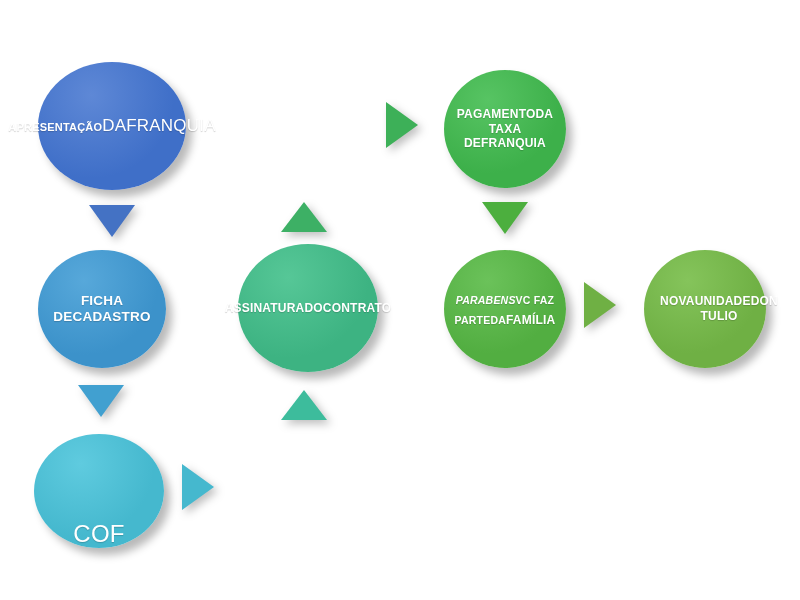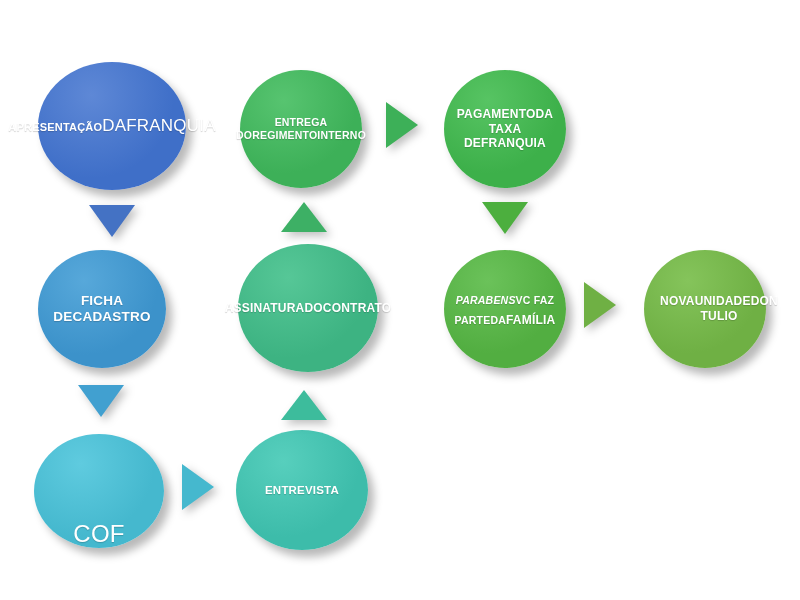--- a/index.html
+++ b/index.html
@@ -59,44 +59,38 @@
   .arrow.up{border-left:23px solid transparent;border-right:23px solid transparent;}
   .arrow.right{border-top:23px solid transparent;border-bottom:23px solid transparent;}
 </style>
 </head>
 <body>
 
 <div id="stage">
     <div class="node t-apre" style="left: 38px; top: 50px; width: 148px; height: 128px; background: radial-gradient(circle at 36% 26%, rgb(94, 136, 214) 0%, rgb(63, 111, 200) 62%, rgb(63, 111, 200) 100%);">
       <div class="label lines"><span class="l1">APRESENTAÇÃO</span><span class="l2">DA</span><span class="l3">FRANQUIA</span></div>
     </div>
-    <div class="node t-entrega" style="left: 240px; top: 58px; width: 122px; height: 118px; background: radial-gradient(circle at 36% 26%, rgb(87, 196, 112) 0%, rgb(61, 176, 88) 62%, rgb(61, 176, 88) 100%);">
-      <div class="label lines"><span class="l1">ENTREGA  DO</span><span class="l2">REGIMENTO</span><span class="l3">INTERNO</span></div>
-    </div>
     <div class="node t-pagto" style="left: 444px; top: 58px; width: 122px; height: 118px; background: radial-gradient(circle at 36% 26%, rgb(87, 196, 99) 0%, rgb(61, 176, 74) 62%, rgb(61, 176, 74) 100%);">
       <div class="label lines"><span class="l1">PAGAMENTO</span><span class="l2">DA TAXA  DE</span><span class="l3">FRANQUIA</span></div>
     </div>
     <div class="node t-ficha" style="left: 38px; top: 238px; width: 128px; height: 118px; background: radial-gradient(circle at 36% 26%, rgb(87, 168, 218) 0%, rgb(60, 146, 202) 62%, rgb(60, 146, 202) 100%);">
       <div class="label lines"><span class="l1">FICHA DE</span><span class="l2">CADASTRO</span></div>
     </div>
     <div class="node t-assin" style="left: 238px; top: 232px; width: 140px; height: 128px; background: radial-gradient(circle at 36% 26%, rgb(86, 199, 151) 0%, rgb(61, 179, 130) 62%, rgb(61, 179, 130) 100%);">
       <div class="label lines"><span class="l1">ASSINATURA</span><span class="l2">DO</span><span class="l3">CONTRATO</span></div>
     </div>
     <div class="node t-parab" style="left: 444px; top: 238px; width: 122px; height: 118px; background: radial-gradient(circle at 36% 26%, rgb(107, 194, 90) 0%, rgb(82, 174, 65) 62%, rgb(82, 174, 65) 100%);">
       <div class="label lines"><span class="l1">PARABENS</span><span class="l2">VC FAZ PARTE</span><span class="l3">DA</span><span class="l4">FAMÍLIA</span></div>
     </div>
     <div class="node t-nova" style="left: 644px; top: 238px; width: 122px; height: 118px; background: radial-gradient(circle at 36% 26%, rgb(133, 196, 91) 0%, rgb(111, 176, 68) 62%, rgb(111, 176, 68) 100%);">
       <div class="label lines"><span class="l1">NOVA</span><span class="l2">UNIDADE</span><span class="l3">DON TULIO</span></div>
     </div>
     <div class="node t-cof" style="left: 34px; top: 422px; width: 130px; height: 114px; background: radial-gradient(circle at 36% 26%, rgb(95, 203, 223) 0%, rgb(69, 184, 206) 62%, rgb(69, 184, 206) 100%); align-items: flex-end;">
       <div class="label lines"><span class="l1">COF</span></div>
     </div>
-    <div class="node t-entrev" style="left: 236px; top: 418px; width: 132px; height: 120px; background: radial-gradient(circle at 36% 26%, rgb(87, 207, 189) 0%, rgb(61, 188, 170) 62%, rgb(61, 188, 170) 100%);">
-      <div class="label lines"><span class="l1">ENTREVISTA</span></div>
-    </div>
     <div class="arrow down" style="left: 89px; top: 193px; border-top: 32px solid rgb(68, 114, 196);"></div>
     <div class="arrow down" style="left: 78px; top: 373px; border-top: 32px solid rgb(65, 160, 208);"></div>
     <div class="arrow right" style="left: 182px; top: 452px; border-left: 32px solid rgb(69, 184, 206);"></div>
     <div class="arrow up" style="left: 281px; top: 378px; border-bottom: 30px solid rgb(61, 188, 156);"></div>
     <div class="arrow up" style="left: 281px; top: 190px; border-bottom: 30px solid rgb(61, 176, 101);"></div>
     <div class="arrow right" style="left: 386px; top: 90px; border-left: 32px solid rgb(61, 176, 88);"></div>
     <div class="arrow down" style="left: 482px; top: 190px; border-top: 32px solid rgb(76, 175, 62);"></div>
     <div class="arrow right" style="left: 584px; top: 270px; border-left: 32px solid rgb(111, 176, 68);"></div>
   </div>
 

